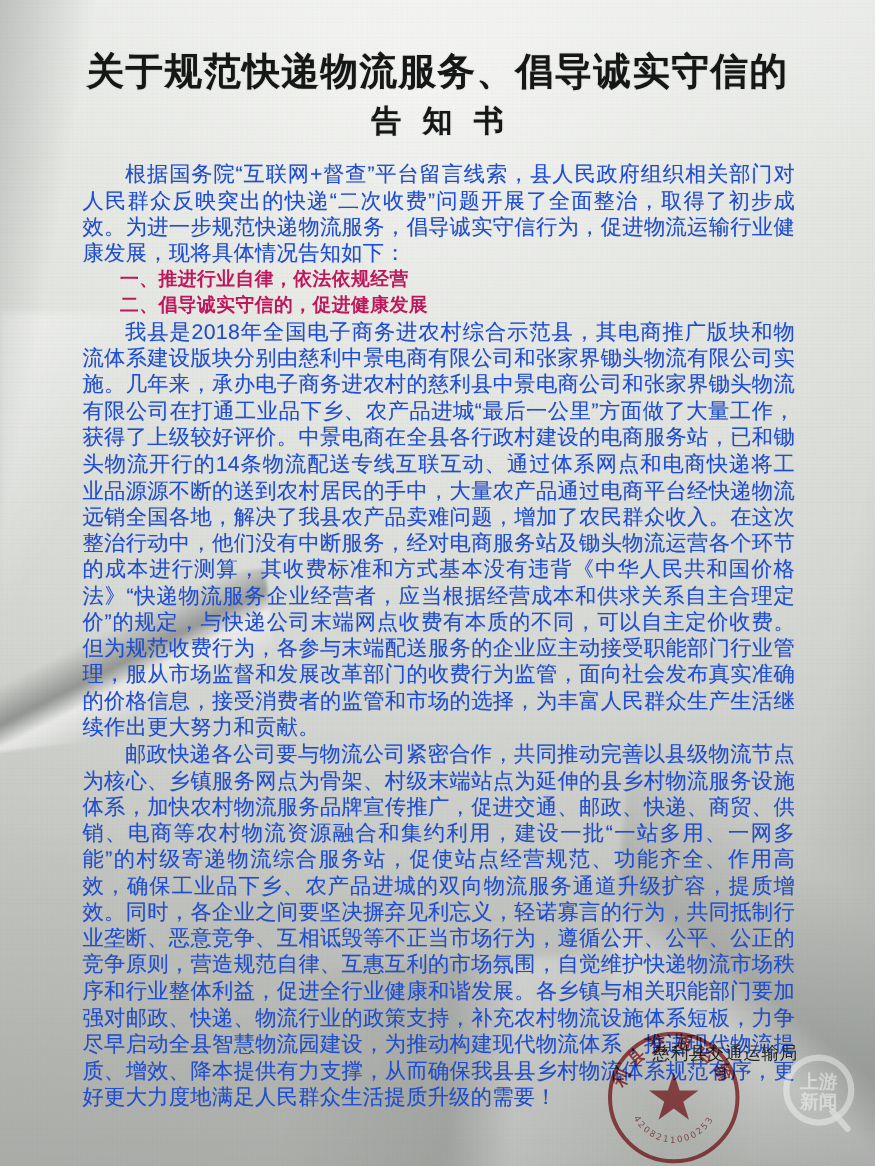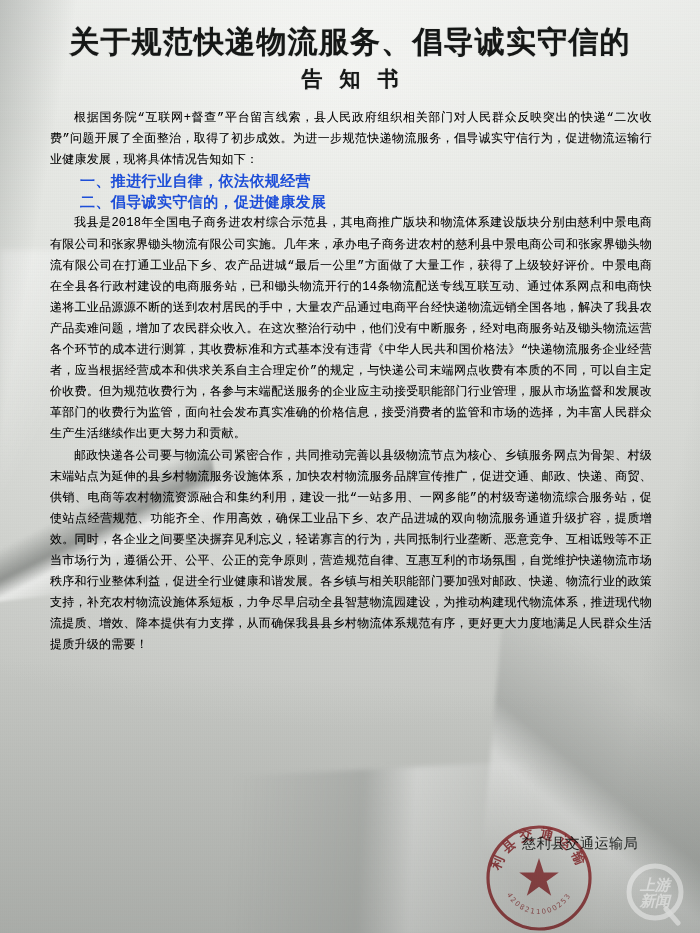--- a/index.html
+++ b/index.html
@@ -67,69 +67,69 @@
     opacity: 0.26;
     pointer-events: none;
     background-image:
       repeating-linear-gradient(0deg, rgba(90,95,92,0.10) 0px, rgba(255,255,255,0.06) 1px, rgba(90,95,92,0.0) 2px, rgba(255,255,255,0.04) 3px),
       repeating-linear-gradient(90deg, rgba(90,95,92,0.08) 0px, rgba(255,255,255,0.05) 1px, rgba(90,95,92,0.0) 2px);
   }
   
   .doc {
     position: absolute;
     inset: 0;
-    padding: 0;
+    padding: 16px;
     color: #1d1f1e;
   }
   .title-block {
     margin: 22px 0 0 0;
     text-align: center;
   }
   .title-line1 {
     font-family: "DejaVu Serif", "Liberation Serif", serif;
     font-weight: 700;
     font-size: 30px;
     letter-spacing: 1.2px;
     line-height: 1.35;
     color: #151716;
     text-shadow: 0 0 1px rgba(30,32,30,0.35);
   }
   .title-line2 {
     font-family: "DejaVu Serif", "Liberation Serif", serif;
     font-weight: 700;
-    font-size: 21px;
+    font-size: 24px;
     letter-spacing: 17px;
     padding-left: 17px;
     line-height: 1.5;
     color: #151716;
     text-shadow: 0 0 1px rgba(30,32,30,0.35);
   }
   .body-wrap {
     margin: 14px 48px 0 50px;
   }
   p.para {
     margin: 0;
-    font-family: Liberation Mono, monospace;
-    font-size: 12px;
+    font-family: Liberation Sans, sans-serif;
+    font-size: 17px;
     line-height: 21.1px;
     text-align: justify;
     text-justify: inter-ideograph;
     text-indent: 2em;
-    color: #000000;
+    color: #1d4ed8;
     letter-spacing: 0.25px;
     text-shadow: 0 0 0.6px rgba(45,48,46,0.30);
   }
   h2.section-heading {
     margin: 0;
     font-family: "DejaVu Sans", "Liberation Sans", sans-serif;
     font-weight: 700;
     font-size: 15px;
     line-height: 21.1px;
     text-indent: 2em;
-    color: #1d4ed8;
+    color: #be185d;
     letter-spacing: 0.4px;
   }
   
   .sign-block {
     position: absolute;
     right: 62px;
     top: 832px;
     text-align: left;
     font-family: "DejaVu Serif", "Liberation Serif", serif;
     font-size: 14.2px;
@@ -152,27 +152,26 @@
     z-index: 4;
     opacity: 0.86;
     mix-blend-mode: multiply;
     pointer-events: none;
   }
   .seal svg { display: block; width: 100%; height: 100%; }
   
   .watermark {
     position: absolute;
     right: 8px;
-    bottom: 4px;
+    bottom: 24px;
     width: 74px;
     height: 70px;
     z-index: 5;
     opacity: 0.5;
     pointer-events: none;
-    font-style: italic;
   }
   .watermark svg { display: block; width: 100%; height: 100%; }
 </style>
 </head>
 <body>
 
 <div id="page">
 
   <div class="paper-base"></div>
   <div class="crease crease-b"></div>

